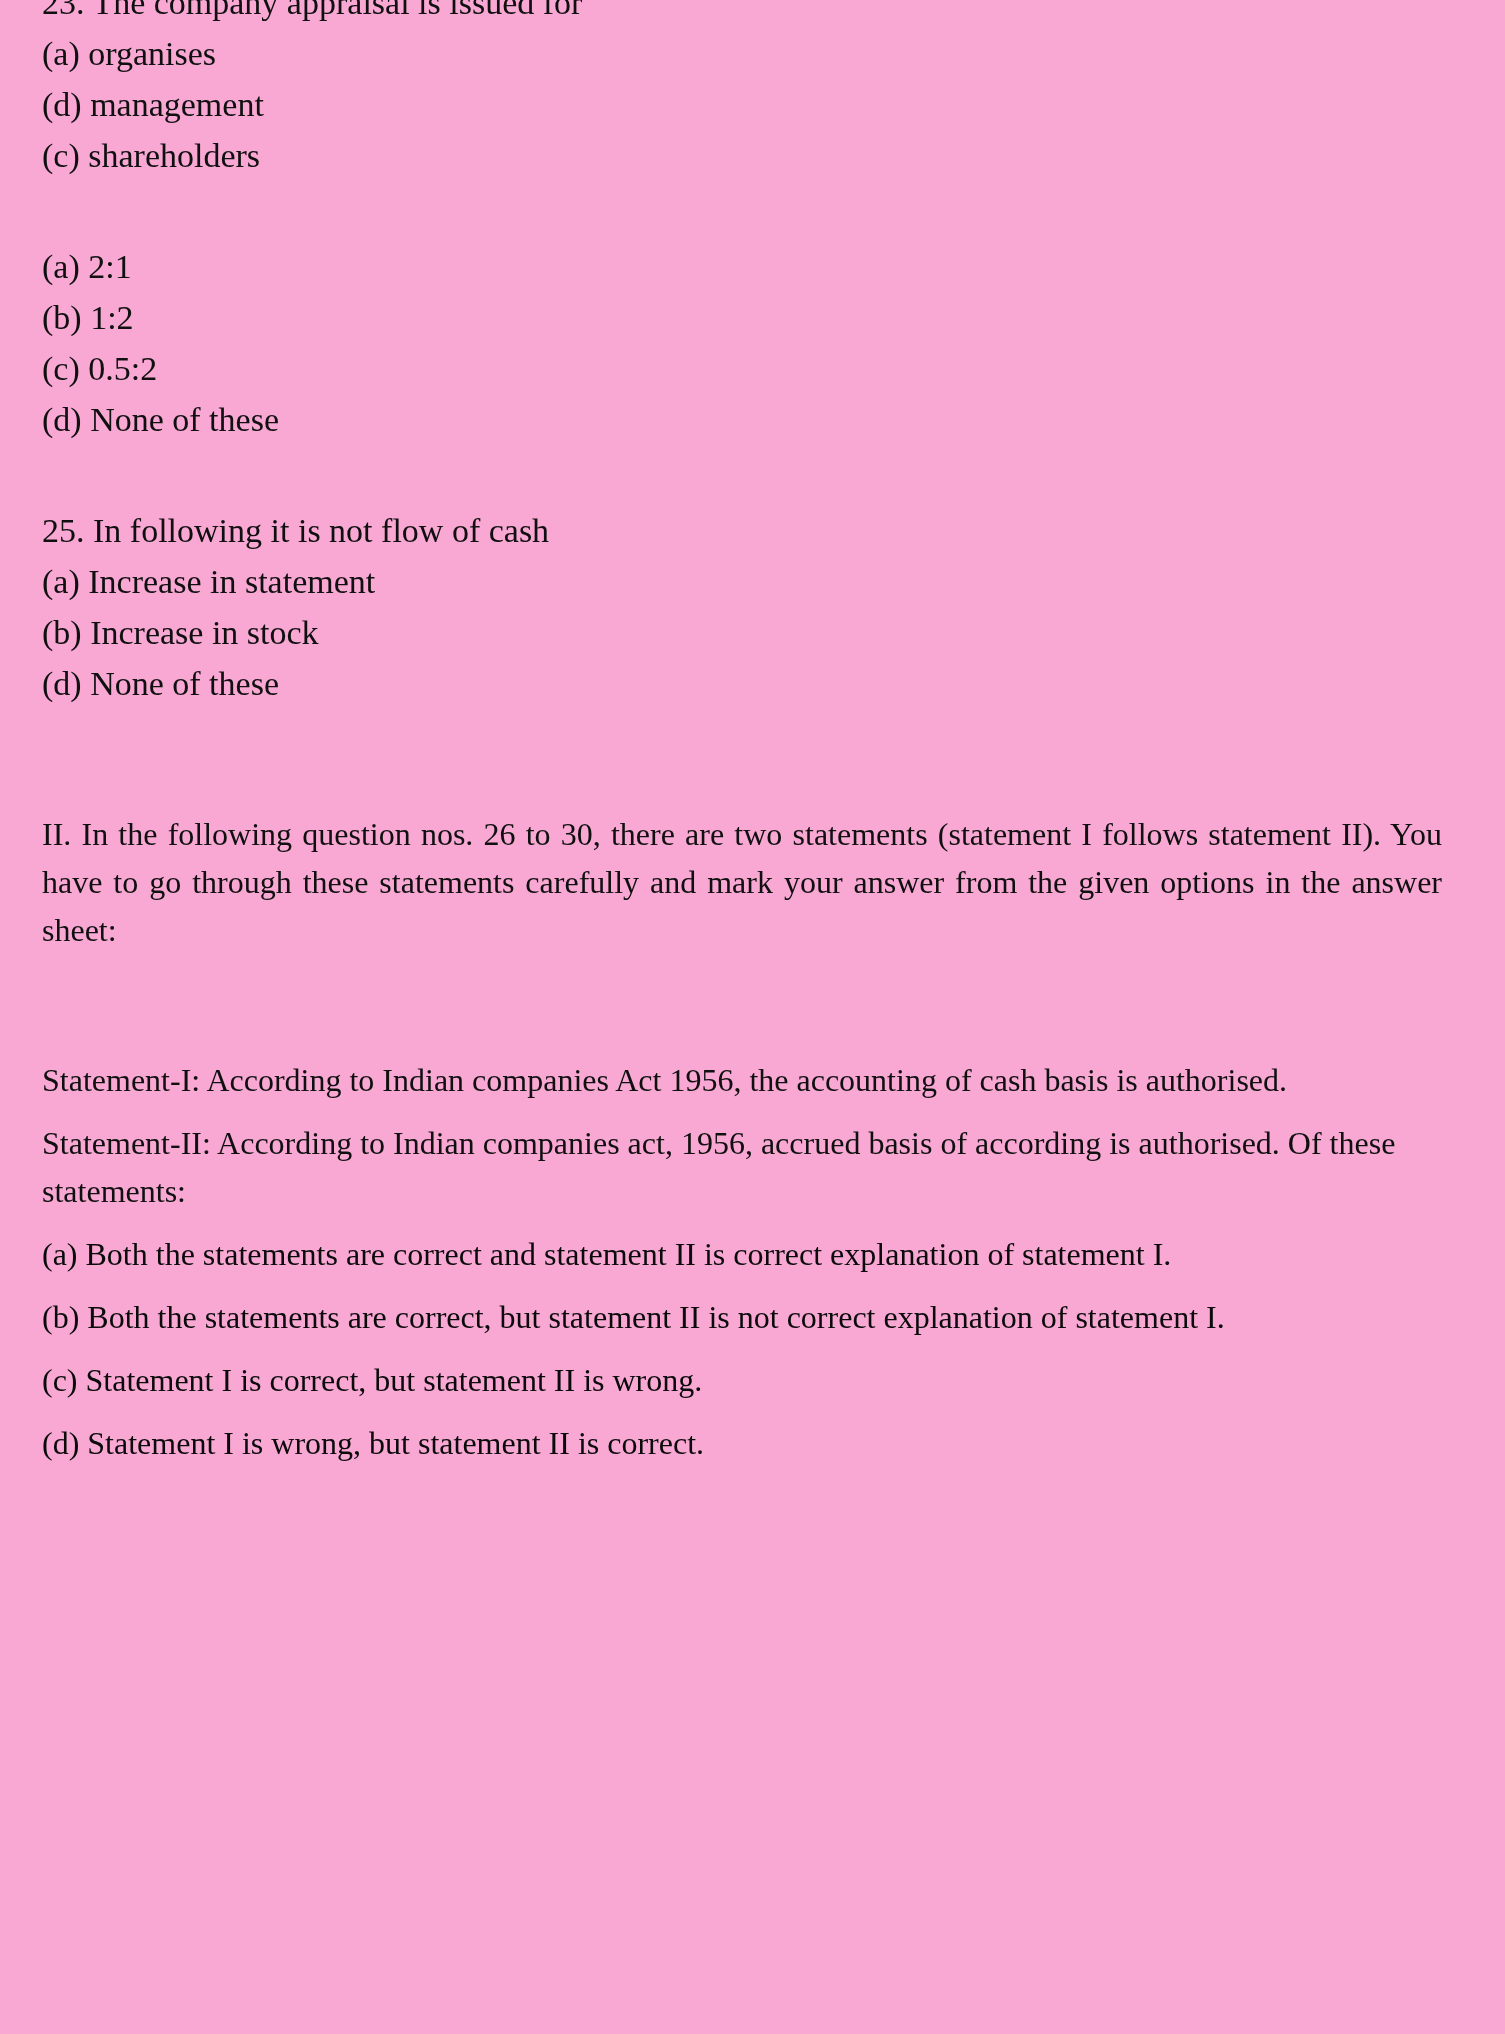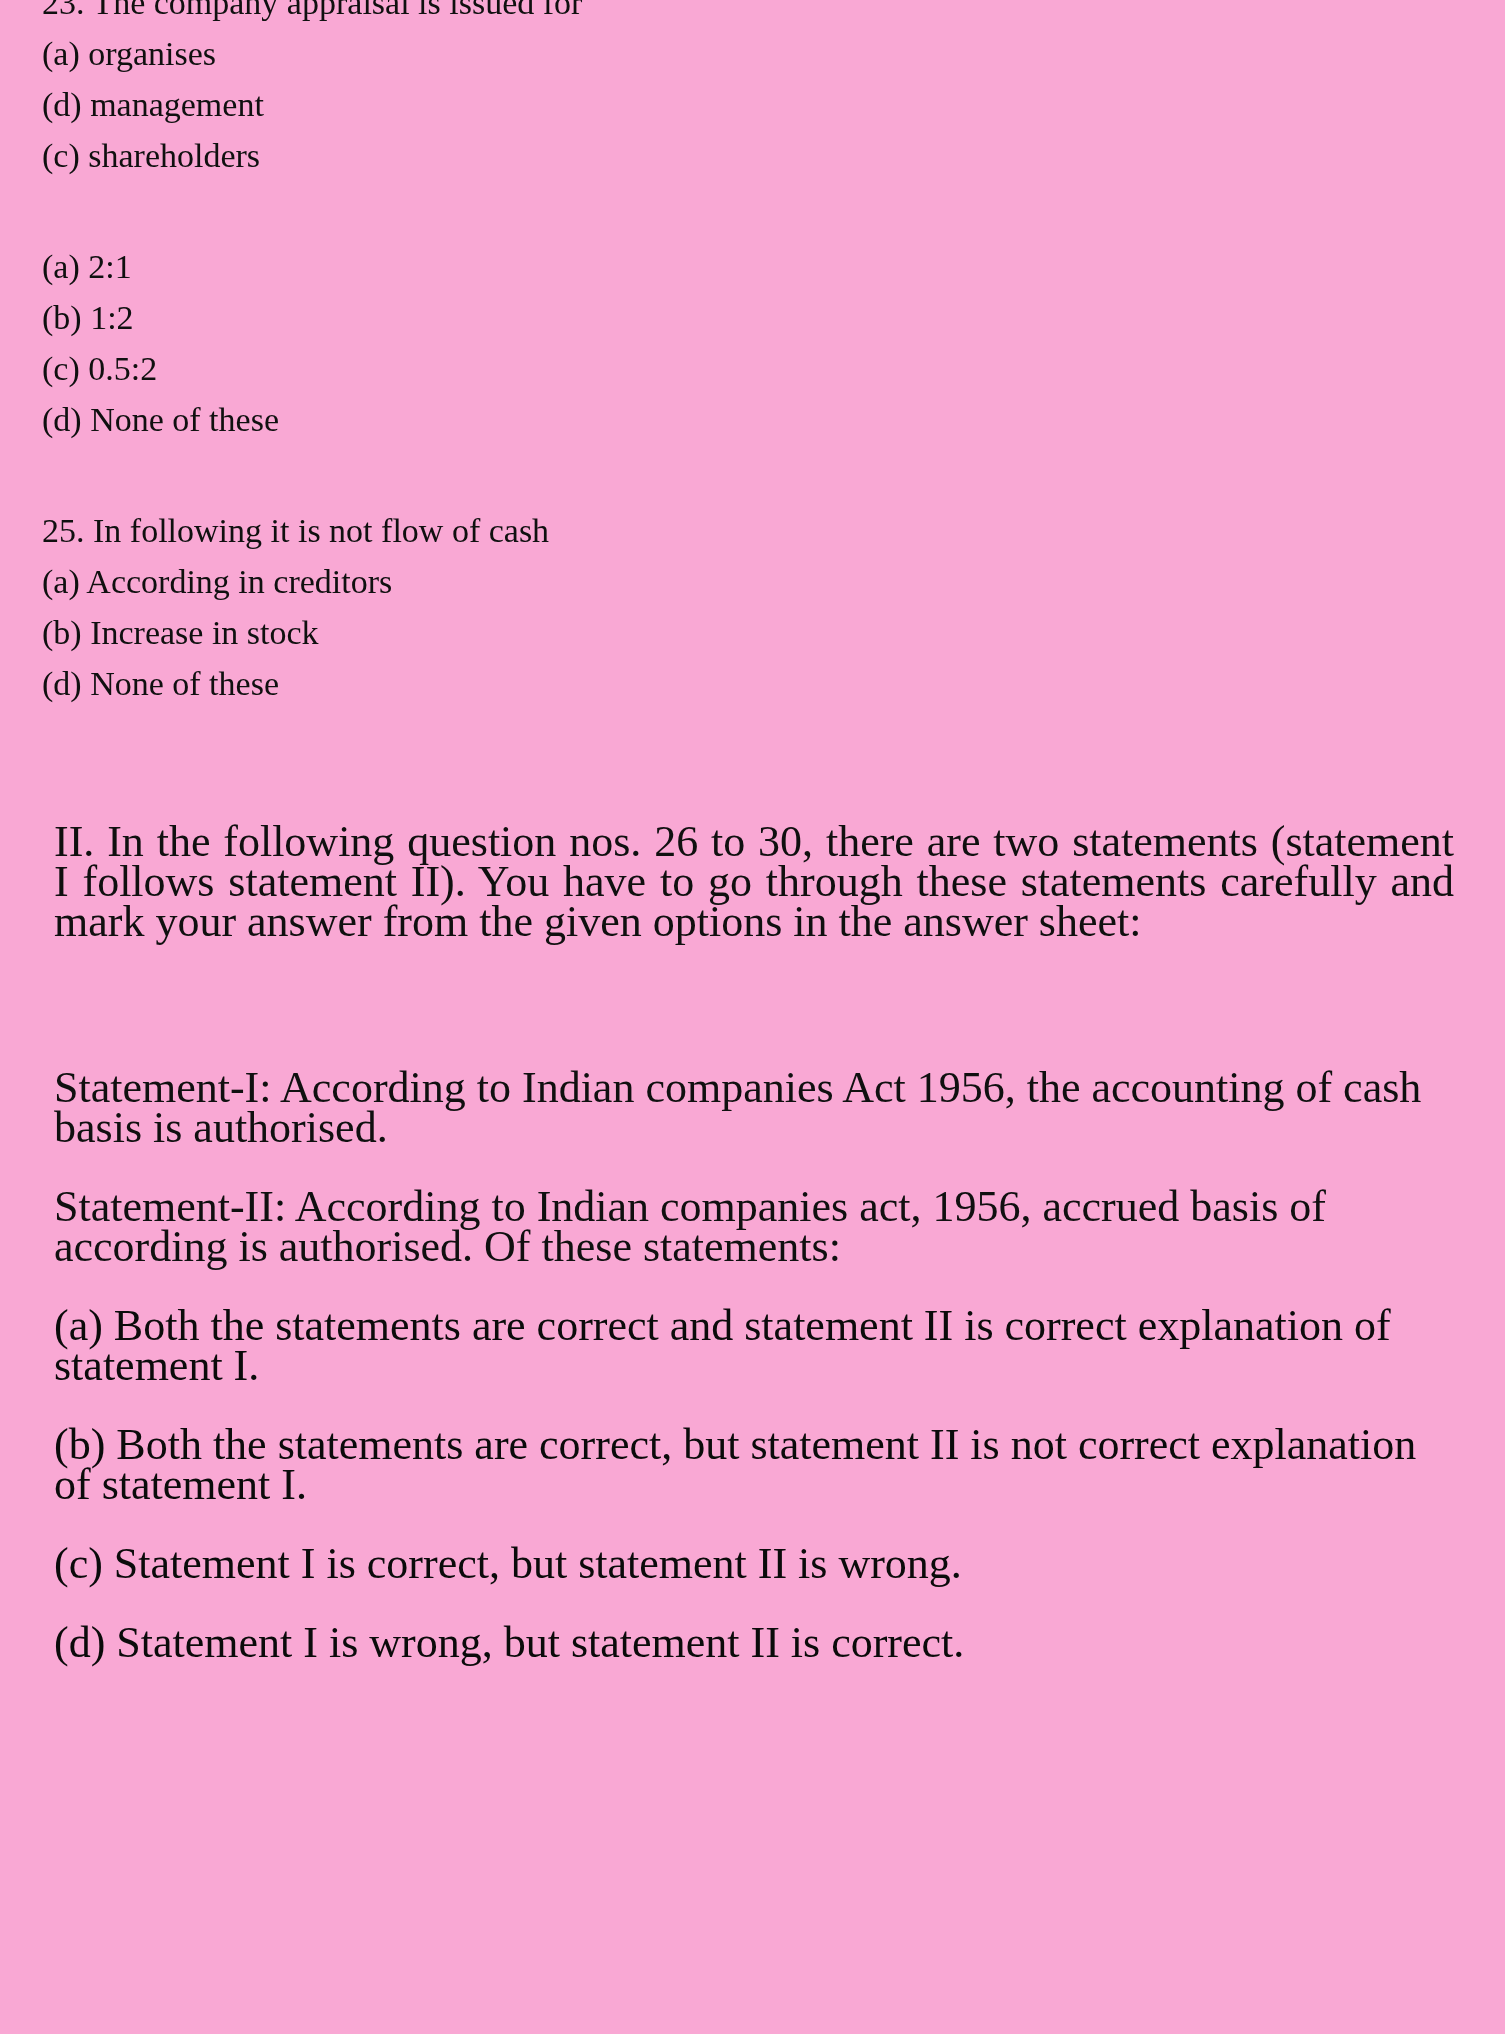--- a/index.html
+++ b/index.html
@@ -48,24 +48,24 @@
   }
 
   
   .gap-block { height: 60px; }
 
   .block { margin: 0; padding: 0; }
 
   
   .para, .stmt, .wrap-option {
     width: 1400px;
-    font-size: 44px;
-    line-height: 40px;
+    font-size: 32px;
+    line-height: 48px;
     text-align: left;
-    margin: 12px;
+    margin: 0;
   }
   .para.justify {
     text-align: justify;
     text-justify: inter-word;
   }
 
   .sec-instruction {
     width: 1400px;
   }
 
@@ -91,21 +91,21 @@
       <div class="q-option line">(a) 2:1</div>
       <div class="q-option line">(b) 1:2</div>
       <div class="q-option line">(c) 0.5:2</div>
       <div class="q-option line">(d) None of these</div>
     </div>
 
     <div class="gap-block"></div>
 
     <div class="block">
       <div class="q-stem line">25. In following it is not flow of cash</div>
-      <div class="q-option line">(a) According in creditors</div>
+      <div class="q-option line">(a) Increase in statement</div>
       <div class="q-option line">(b) Increase in stock</div>
       <div class="q-option line">(d) None of these</div>
     </div>
 
     <div style="height:92px"></div>
 
     <div class="para justify sec-instruction">II. In the following question nos. 26 to 30, there are two statements (statement I follows statement II). You have to go through these statements carefully and mark your answer from the given options in the answer sheet:</div>
 
     <div style="height:86px"></div>
 

